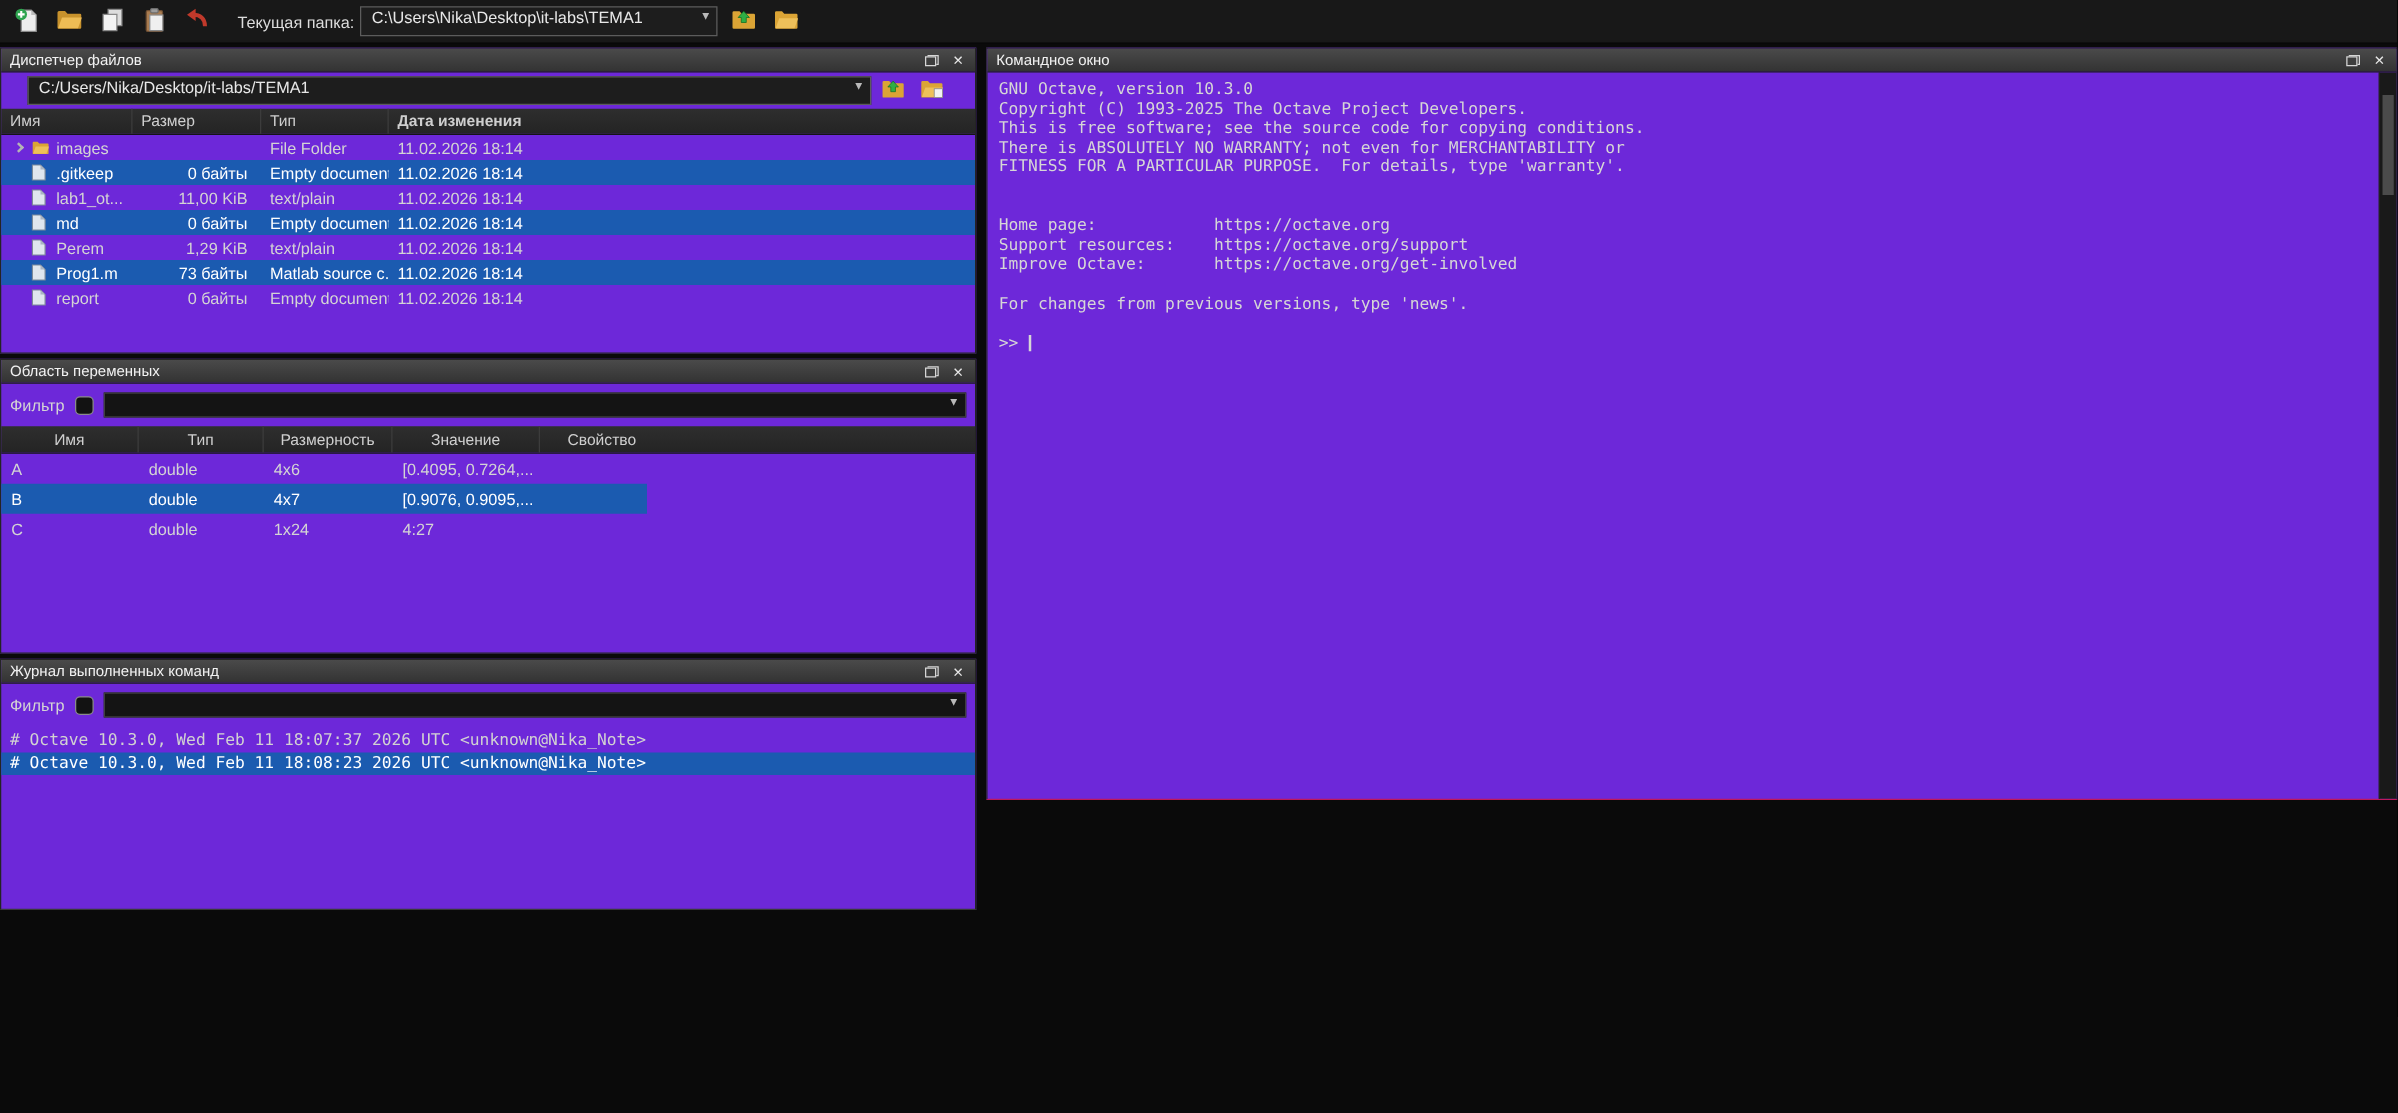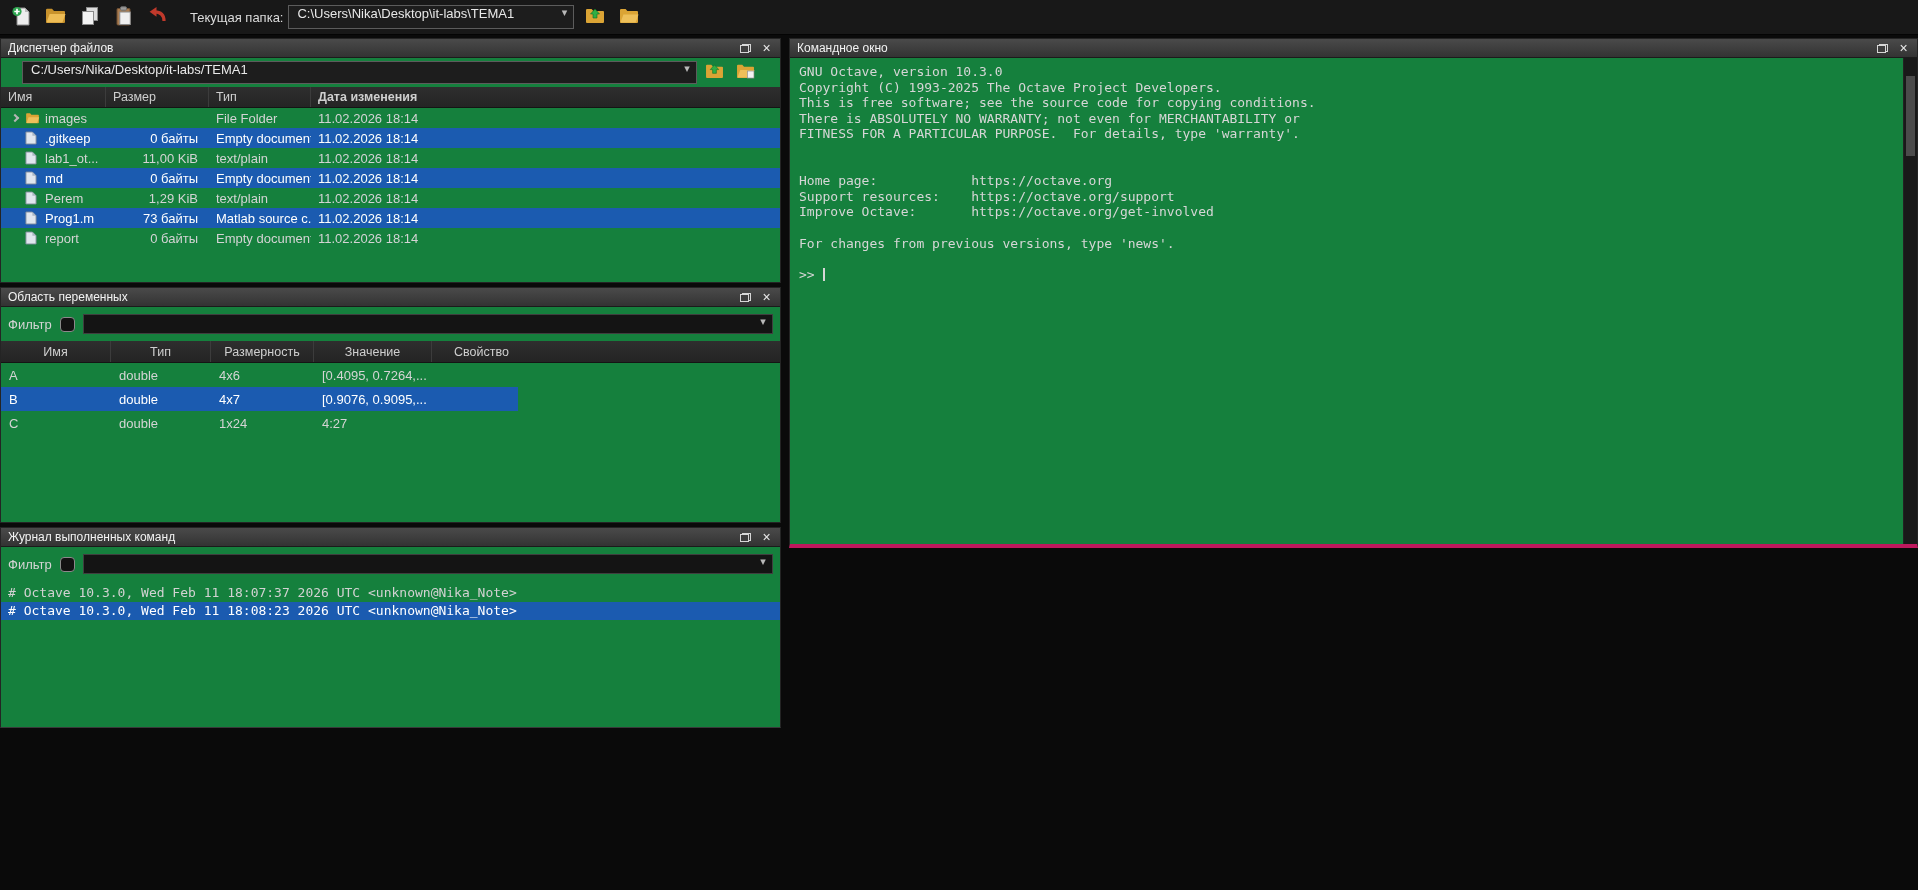--- a/index.html
+++ b/index.html
@@ -28,21 +28,21 @@
   .combo .combo-text { flex:1; padding:0 8px; white-space:nowrap; overflow:hidden; }
   .combo .combo-arrow { width:18px; text-align:center; color:#b9b9b9; font-size:11px; }
   .toolbar .combo { width:286px; height:24px; }
   .toolbar .mini-btn { margin-left:4px; }
   .mini-btn {
     width:27px; height:24px; display:flex; align-items:center; justify-content:center;
     background:transparent; border:none; cursor:pointer;
   }
 
   
-  .panel { position:absolute; background:#15803d; border:1px solid #242424; }
+  .panel { position:absolute; background:#6d28d9; border:1px solid #242424; }
   .titlebar {
     height:19px; background:linear-gradient(180deg,#4a4a4a,#333333);
     border-bottom:1px solid #1b1b1b;
     display:flex; align-items:center; padding:0 3px 0 7px;
   }
   .titlebar .title { flex:1; font-size:12px; color:#f2f2f2; white-space:nowrap; }
   .tb-ctl {
     width:21px; height:16px; display:flex; align-items:center; justify-content:center;
     background:transparent; border:none; cursor:pointer; color:#e3e3e3;
   }
@@ -91,21 +91,21 @@
   .wrow > div { padding:0 8px; white-space:nowrap; overflow:hidden; }
   .wrow.selected { background:linear-gradient(90deg,#1b5bb0 0,#1b5bb0 517px,transparent 517px) !important; color:#fff; }
 
   
   #history-panel { left:0; top:527px; width:781px; height:201px; border-bottom:1px solid #3a3a3a; }
   .hentries { font-family:"DejaVu Sans Mono", monospace; font-size:13px; padding-top:3px; }
   .hentry { height:18px; line-height:18px; padding:0 7px; white-space:pre; color:#d2d2d2; cursor:default; }
   .hentry.selected { background:#1b5bb0; color:#fff; }
 
   
-  #command-window { left:789px; top:38px; width:1129px; height:510px; border-bottom:4px solid #be185d; }
+  #command-window { left:789px; top:38px; width:1129px; height:602px; border-bottom:1px solid #be185d; }
   .cw-body {
     position:relative; height:calc(100% - 19px); overflow:hidden;
     padding:6px 22px 6px 9px;
     font-family:"DejaVu Sans Mono", monospace; font-size:13px; color:#d6d6d6;
   }
   .cw-line { white-space:pre; min-height:15.6px; line-height:15.6px; }
   .cw-prompt-line { white-space:pre; line-height:15.6px; display:flex; align-items:center; }
   .cursor { display:inline-block; width:2px; height:13px; background:#d6d6d6; margin-left:8px; }
   .cw-scrollbar {
     position:absolute; right:0; top:19px; bottom:0; width:14px;

